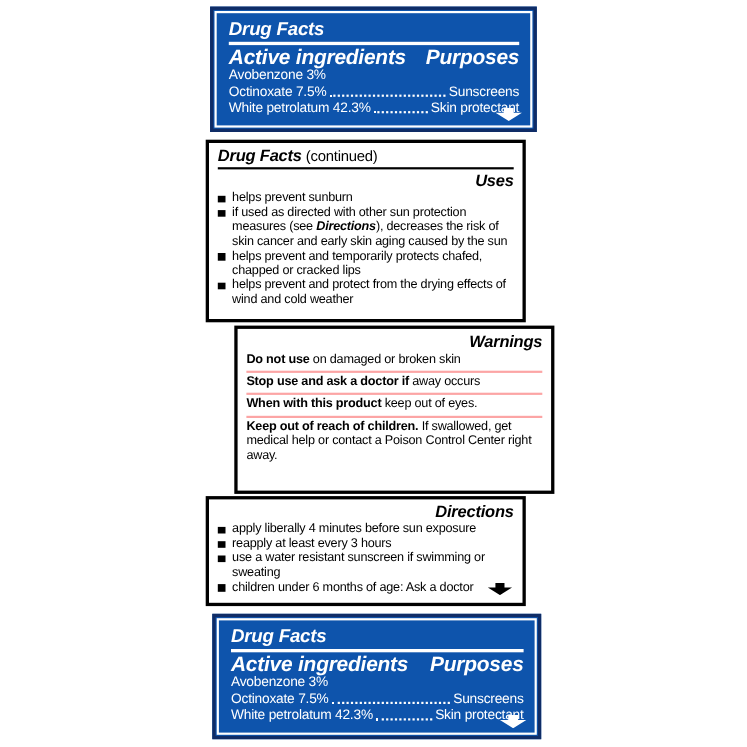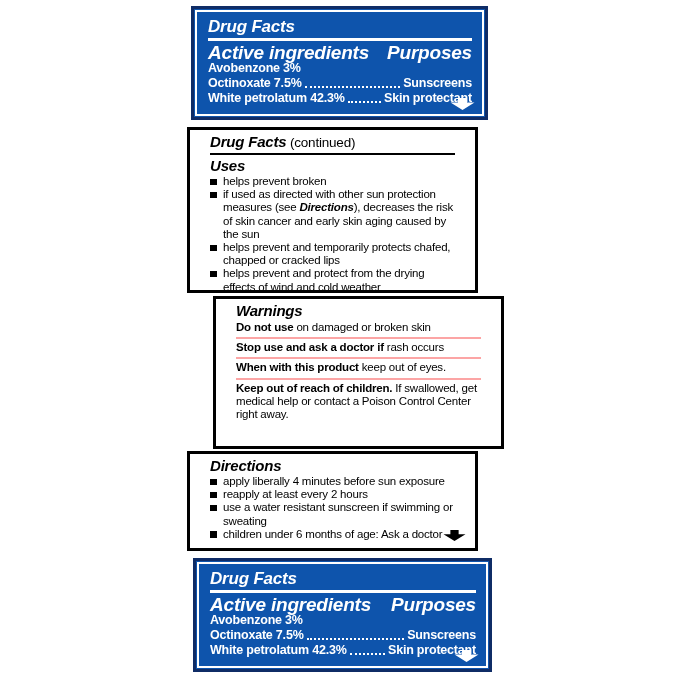--- a/index.html
+++ b/index.html
@@ -13,34 +13,34 @@
     position:absolute;background:#0e54ac;border:3px solid #0f2c66;
     box-sizing:border-box;
   }
   .blueInner{
     position:absolute;inset:1px;border:2px solid #ffffff;
     padding:5px 10px 4px 11px;color:#ffffff;overflow:hidden;
   }
   .bfTitle{font-size:17px;font-weight:700;font-style:italic;line-height:19px;}
   .bfRule{height:3px;background:#ffffff;margin:2px 0 3px;}
   .bfHead{display:flex;justify-content:space-between;font-size:19px;font-weight:700;font-style:italic;line-height:17px;}
-  .irow{display:flex;align-items:flex-end;font-size:12.5px;font-weight:700;line-height:15px;white-space:nowrap;}
+  .irow{display:flex;align-items:flex-end;font-size:12.5px;font-weight:400;line-height:15px;white-space:nowrap;}
   .leader{flex:1;border-bottom:2px dotted #ffffff;margin:0 3px 3px 3px;min-width:6px;}
   .arrow{position:absolute;right:7px;bottom:4px;width:25px;height:12px;}
   
   .box{
     position:absolute;background:#ffffff;border:3px solid #000;
-    box-sizing:border-box;padding:3px 20px 2px;overflow:hidden;
+    box-sizing:border-box;padding:3px 8px 2px;overflow:hidden;
   }
   .contTitle{font-size:13.5px;line-height:17px;}
   .bi{font-weight:700;font-style:italic;}
   .b{font-weight:700;}
   .contTitle .bi{font-size:15px;}
   .hRule{height:2px;background:#000;margin:2px 0 2px;}
-  .secHead{font-size:15px;font-weight:700;font-style:italic;line-height:17px;margin-top:1px;}
+  .secHead{font-size:15px;font-weight:700;font-style:italic;line-height:17px;margin-top:1px;text-align:right;}
   ul.blist{list-style:none;margin:1px 0 0;padding:0;font-size:11.5px;line-height:13.2px;}
   ul.blist li{position:relative;padding-left:13px;margin:0;}
   ul.blist li::before{content:"";position:absolute;left:0;top:3.5px;width:6.5px;height:6.5px;background:#000;}
   .wsec{padding:2px 0 3px;font-size:11.5px;line-height:13.2px;}
   .wsec + .wsec{border-top:2px solid #fca5a5;}
   .wsec p{margin:0;}
   .box3Arrow{position:absolute;right:9px;bottom:7px;width:23px;height:11px;}
 </style>
 </head>
 <body>
@@ -77,50 +77,50 @@
   </section>
 
   <section class="box" style="left:187px;top:127px;width:291px;height:166px;">
     <div class="contTitle">
       <span class="bi">Drug Facts</span>
       <span>(continued)</span>
     </div>
     <div class="hRule"></div>
     <div class="secHead">Uses</div>
     <ul class="blist">
-        <li><span>helps prevent broken</span></li>
+        <li><span>helps prevent sunburn</span></li>
         <li><span>if used as directed with other sun protection measures (see </span><span class="bi">Directions</span><span>), decreases the risk of skin cancer and early skin aging caused by the sun</span></li>
         <li><span>helps prevent and temporarily protects chafed, chapped or cracked lips</span></li>
         <li><span>helps prevent and protect from the drying effects of wind and cold weather</span></li>
       </ul>
   </section>
 
   <section class="box" style="left:193px;top:296px;width:291px;height:153px;margin-left:20px;">
     <div class="secHead" style="margin-top:0;">Warnings</div>
     <div>
         <div class="wsec">
           <p><span class="b">Do not use</span><span> on damaged or broken skin</span></p>
         </div>
         <div class="wsec">
-          <p><span class="b">Stop use and ask a doctor if</span><span> rash occurs</span></p>
+          <p><span class="b">Stop use and ask a doctor if</span><span> away occurs</span></p>
         </div>
         <div class="wsec">
           <p><span class="b">When with this product</span><span> keep out of eyes.</span></p>
         </div>
         <div class="wsec">
           <p><span class="b">Keep out of reach of children.</span><span>  If swallowed, get medical help or contact a Poison Control Center right away.</span></p>
         </div>
       </div>
   </section>
 
   <section class="box" style="left:187px;top:451px;width:291px;height:100px;">
     <div class="secHead" style="margin-top:0;">Directions</div>
     <ul class="blist">
         <li><span>apply liberally 4 minutes before sun exposure</span></li>
-        <li><span>reapply at least every 2 hours</span></li>
+        <li><span>reapply at least every 3 hours</span></li>
         <li><span>use a water resistant sunscreen if swimming or sweating</span></li>
         <li><span>children under 6 months of age: Ask a doctor</span></li>
       </ul>
     <svg class="box3Arrow" viewBox="0 0 24 12">
       <polygon points="7.5,0 16.5,0 16.5,4.5 24,4.5 12,12 0,4.5 7.5,4.5" fill="#000000"></polygon>
     </svg>
   </section>
 
   <section class="bluePanel" style="left:193px;top:558px;width:299px;height:114px;">
     <div class="blueInner">

